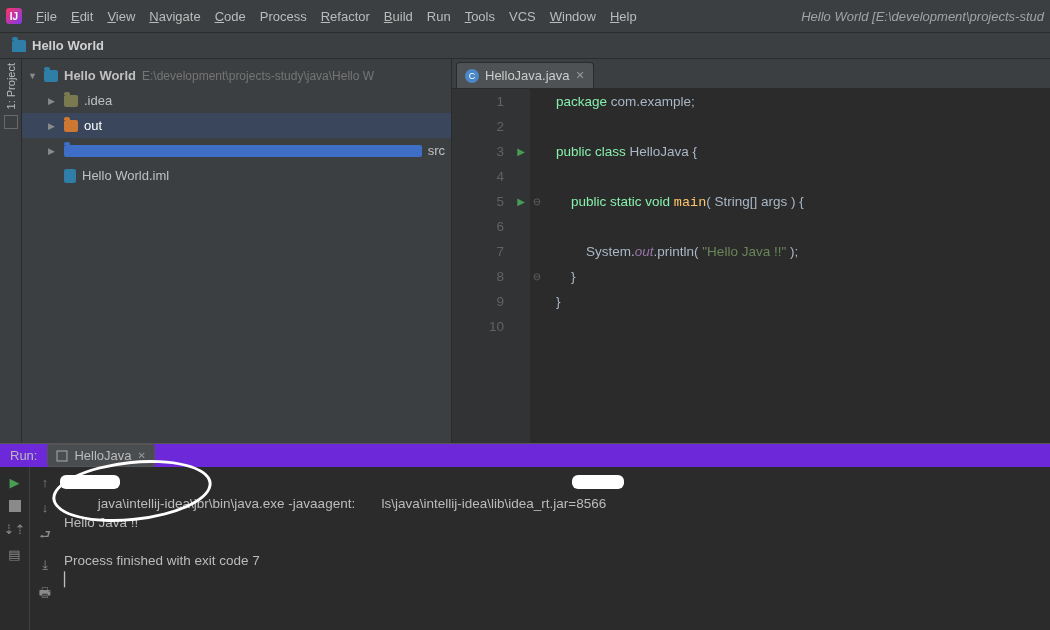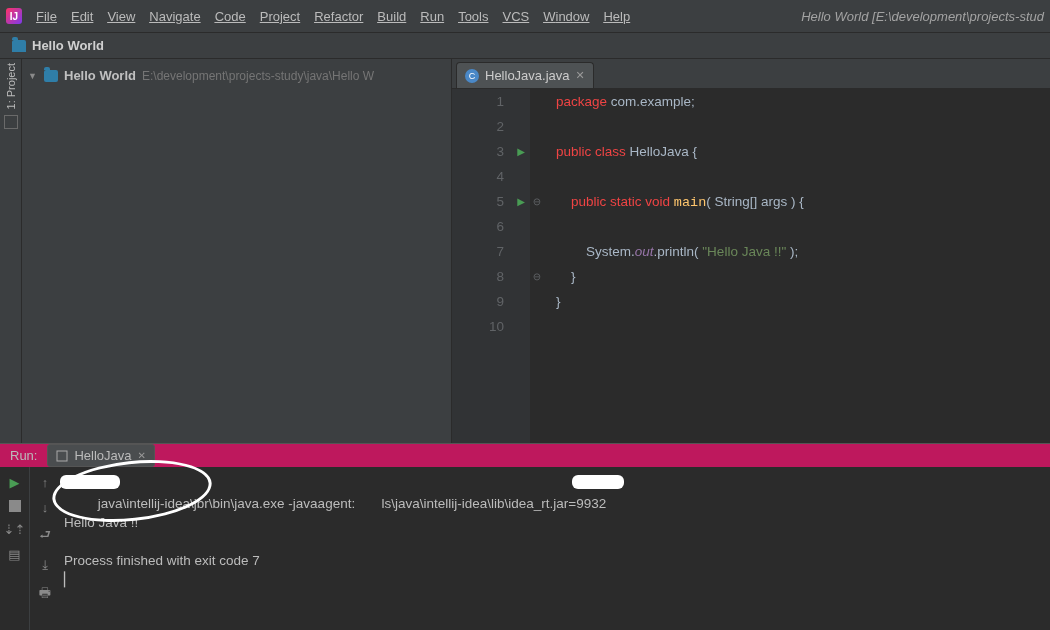--- a/index.html
+++ b/index.html
@@ -68,55 +68,55 @@
   .code { flex:1; display:flex; font-family: "JetBrains Mono","Consolas",monospace; font-size:13.5px; line-height:25px; overflow:hidden;}
   .gut { width:60px; background:#313335; color:#606366; text-align:right; padding:0 8px 0 0;}
   .gut .ln{height:25px;}
   .runcol{width:18px;background:#313335;}
   .runcol .ln{height:25px;display:flex;align-items:center;justify-content:center;}
   .runcol .play{color:#499c54;font-size:10px;}
   .foldcol{width:14px;background:#2b2b2b; color:#606366;}
   .foldcol .ln{height:25px;display:flex;align-items:center;justify-content:center;font-size:10px;}
   .src { flex:1; padding-left:12px; color:#a9b7c6; white-space:pre;}
   .src .ln{height:25px;}
-  .kw{color:#ef4444;}
+  .kw{color:#86efac;}
   .cls{color:#a9b7c6;}
   .mth{color:#ffc66d;font-family:Liberation Mono, monospace;}
   .fld{color:#9876aa;font-style:italic;}
   .str{color:#6a8759;}
   .pk{color:#a9b7c6;}
 
   
   .runwin { height:190px; background:#2b2b2b; border-top:1px solid #555; display:flex; flex-direction:column;}
-  .runhead{height:28px;background:#be185d;display:flex;align-items:center;padding:0 10px;gap:10px;}
+  .runhead{height:28px;background:#6d28d9;display:flex;align-items:center;padding:0 10px;gap:10px;}
   .runhead .rtab{display:flex;align-items:center;gap:6px;padding:3px 8px;border:1px solid #555;border-radius:3px;background:#4a4d4f;}
   .runhead .rtab .x{color:#999;font-size:10px;}
   .runbody{flex:1;display:flex;background:#2b2b2b;}
   .rcol{width:30px;display:flex;flex-direction:column;align-items:center;padding-top:8px;gap:10px;border-right:1px solid #3c3f41;}
   .rcol.r2{border-right:none;}
   .rico{color:#8a8a8a;font-size:13px;cursor:default;}
   .rico.play{color:#499c54;}
   .rico.stop{width:12px;height:12px;background:#8a8a8a;}
   .rout{flex:1;font-family:"Consolas",monospace;font-size:13.5px;color:#bcbcbc;padding:8px 4px;white-space:pre;position:relative;line-height:19px;}
   .circ{position:absolute;border:3px solid #fff;border-radius:50%;pointer-events:none;}
   .circ.c1{left:-8px;top:-6px;width:160px;height:60px;transform:rotate(-6deg);}
   .blot{position:absolute;background:#fff;border-radius:6px;}
 </style>
 </head>
 <body>
 
 <div class="menubar">
   <div class="app-ico">IJ</div>
-  <div id="menuitems" style="display:flex;gap:14px;text-decoration:underline;">
+  <div id="menuitems" style="display:flex;gap:14px;">
       <span class="mi"><u>F</u>ile</span>
       <span class="mi"><u>E</u>dit</span>
       <span class="mi"><u>V</u>iew</span>
       <span class="mi"><u>N</u>avigate</span>
       <span class="mi"><u>C</u>ode</span>
-      <span class="mi">Project</span>
+      <span class="mi">Process</span>
       <span class="mi"><u>R</u>efactor</span>
       <span class="mi"><u>B</u>uild</span>
       <span class="mi">Run</span>
       <span class="mi"><u>T</u>ools</span>
       <span class="mi">VCS</span>
       <span class="mi"><u>W</u>indow</span>
       <span class="mi"><u>H</u>elp</span>
     </div>
   <div class="title-right">Hello World [E:\development\projects-stud</div>
 </div>
@@ -134,20 +134,42 @@
   </div>
 
   <div class="projpanel">
     <div class="tree">
       <div class="trow">
         <span class="arrow d"></span>
         <span class="fico mod"></span>
         <b class="fname">Hello World</b>
         <span class="fpath">E:\development\projects-study\java\Hello W</span>
       </div>
+      <div id="children">
+          <div class="trow ind1">
+            <span class="arrow r"></span>
+            <span class="fico dir"></span>
+            <span class="fname">.idea</span>
+          </div>
+          <div class="trow ind1 sel">
+            <span class="arrow r"></span>
+            <span class="fico out"></span>
+            <span class="fname">out</span>
+          </div>
+          <div class="trow ind1">
+            <span class="arrow r"></span>
+            <span class="fico src"></span>
+            <span class="fname">src</span>
+          </div>
+          <div class="trow ind1">
+            <span class="arrow none"></span>
+            <span class="fico iml"></span>
+            <span class="fname">Hello World.iml</span>
+          </div>
+        </div>
     </div>
   </div>
 
   <div class="editor">
     <div class="tabs">
       <div class="tab">
         <span class="c">C</span>
         <span>HelloJava.java</span>
         <span class="x">✕</span>
       </div>
@@ -217,21 +239,21 @@
       <span class="rico">▤</span>
     </div>
     <div class="rcol r2">
       <span class="rico">↑</span>
       <span class="rico">↓</span>
       <span class="rico">⮐</span>
       <span class="rico">⤓</span>
       <span class="rico">🖶</span>
     </div>
     <div class="rout">
-<span>         java\intellij-idea\jbr\bin\java.exe -javaagent:       ls\java\intellij-idea\lib\idea_rt.jar=9932</span>
+<span>         java\intellij-idea\jbr\bin\java.exe -javaagent:       ls\java\intellij-idea\lib\idea_rt.jar=8566</span>
 <span>Hello Java !!</span>
 <span></span>
 <span>Process finished with exit code 7</span>
 <span>▏</span>
       <div class="circ c1"></div>
       <div class="blot" style="left:0px;top:8px;width:60px;height:14px"></div>
       <div class="blot" style="left:512px;top:8px;width:52px;height:14px"></div>
     </div>
   </div>
 </div>

